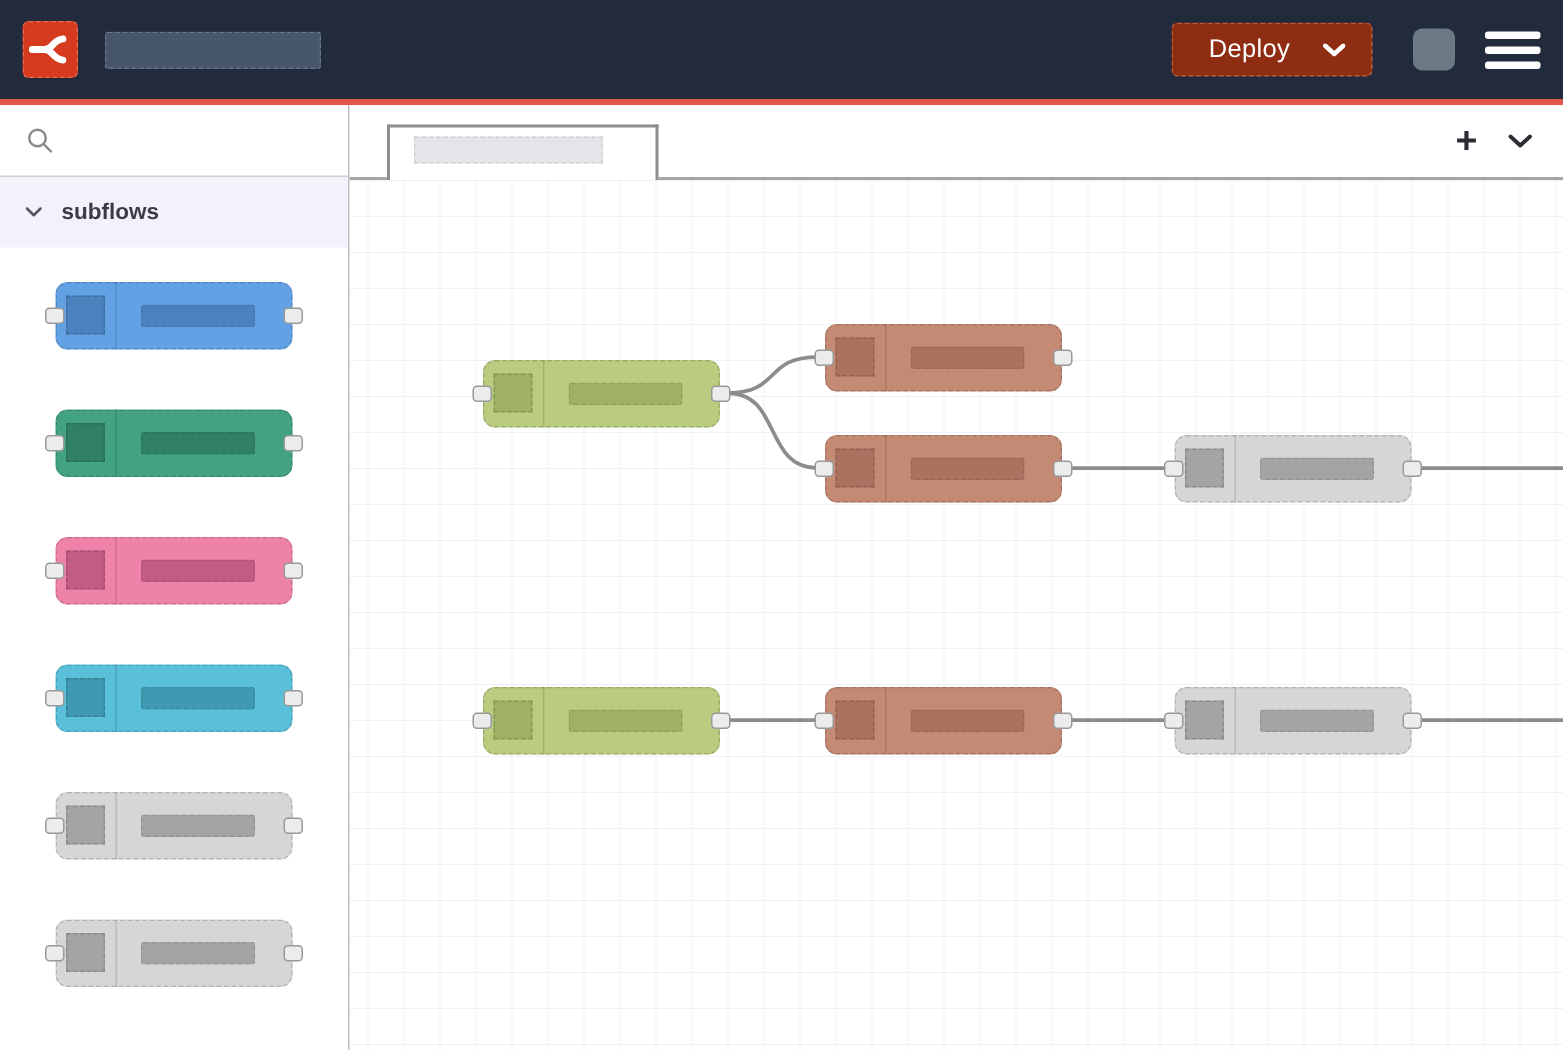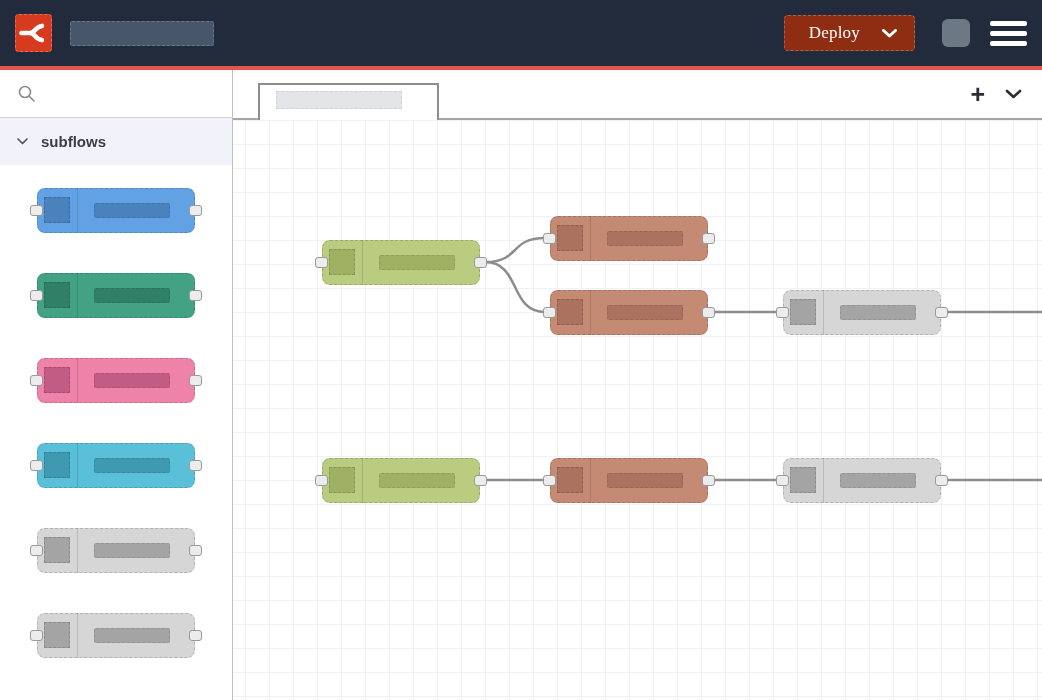--- a/index.html
+++ b/index.html
@@ -5,21 +5,21 @@
   html,body{margin:0;padding:0;}
   body{
     width:1042px;height:700px;position:relative;overflow:hidden;
     background:#ffffff;font-family:"Liberation Sans",sans-serif;
     -webkit-font-smoothing:antialiased;
   }
   
   .header{position:absolute;top:0;left:0;right:0;height:66px;display:flex;align-items:center;z-index:10;}
   .logo{width:37px;height:38px;border-radius:4px;margin-left:15px;display:flex;align-items:center;justify-content:center;outline:1px dashed rgba(255,255,255,.25);outline-offset:-1px;}
   .title-ph{width:144px;height:25px;margin-left:18px;border-radius:2px;border:1px dashed #6a7788;box-sizing:border-box;}
-  .hd-right{margin-left:auto;display:flex;align-items:center;font-family:Liberation Serif, serif;}
+  .hd-right{margin-left:auto;display:flex;align-items:center;}
   .deploy{height:36px;border-radius:4px;display:flex;align-items:center;padding:0 18px 0 25px;cursor:pointer;outline:1px dashed rgba(255,255,255,.25);outline-offset:-1px;}
   .deploy-label{color:#fff;font-size:17px;font-weight:500;letter-spacing:.2px;}
   .deploy-chevron{margin-left:22px;display:flex;align-items:center;}
   .avatar{width:28px;height:28px;border-radius:6px;margin-left:27px;cursor:pointer;}
   .hamburger{margin-left:20px;margin-right:15px;display:flex;flex-direction:column;gap:5px;cursor:pointer;}
   .hamburger span{display:block;width:37px;height:5px;background:#fff;border-radius:2px;}
   .accent-line{position:absolute;top:66px;left:0;right:0;height:4px;z-index:11;}
   
   .sidebar{position:absolute;top:70px;left:0;bottom:0;width:233px;background:#fff;border-right:1px solid #bfbfbf;box-sizing:border-box;z-index:5;}
   .search-row{height:48px;border-bottom:1px solid #cfcfcf;display:flex;align-items:center;padding-left:18px;box-sizing:border-box;cursor:text;}

